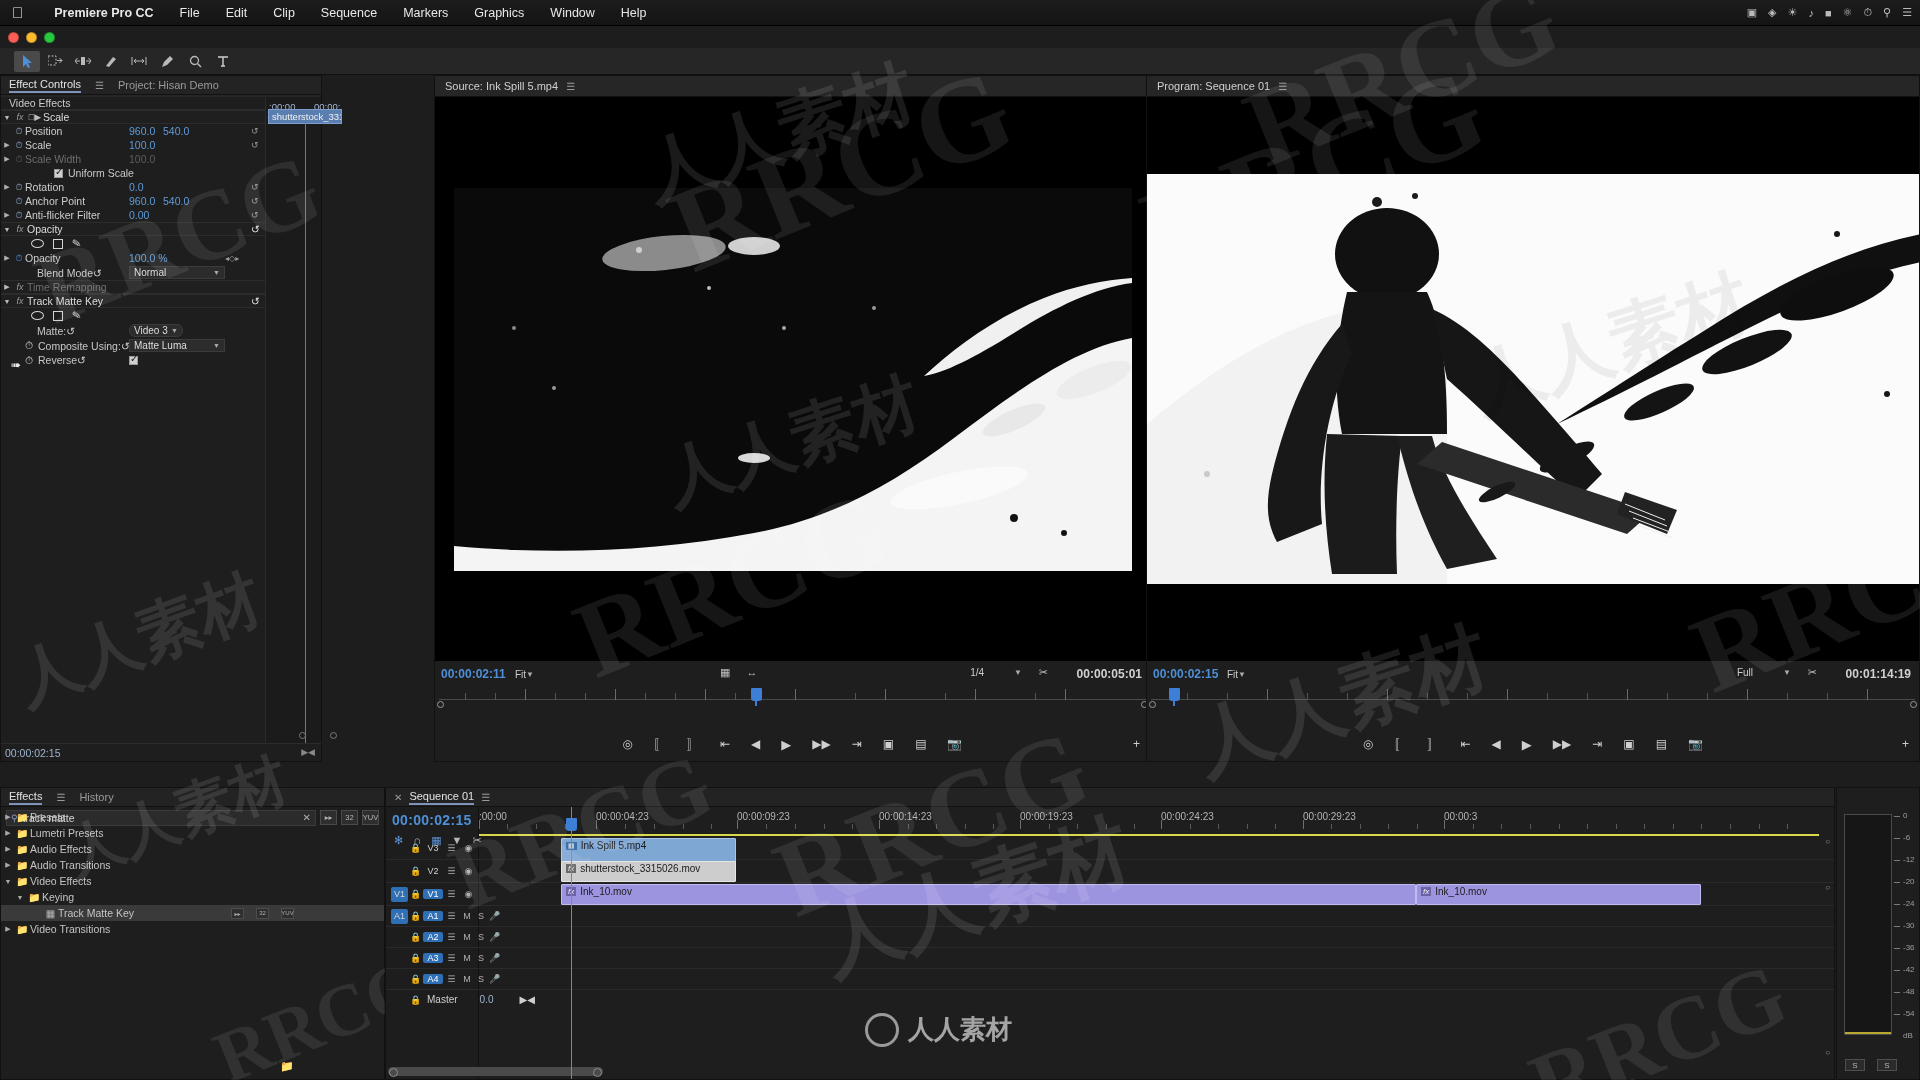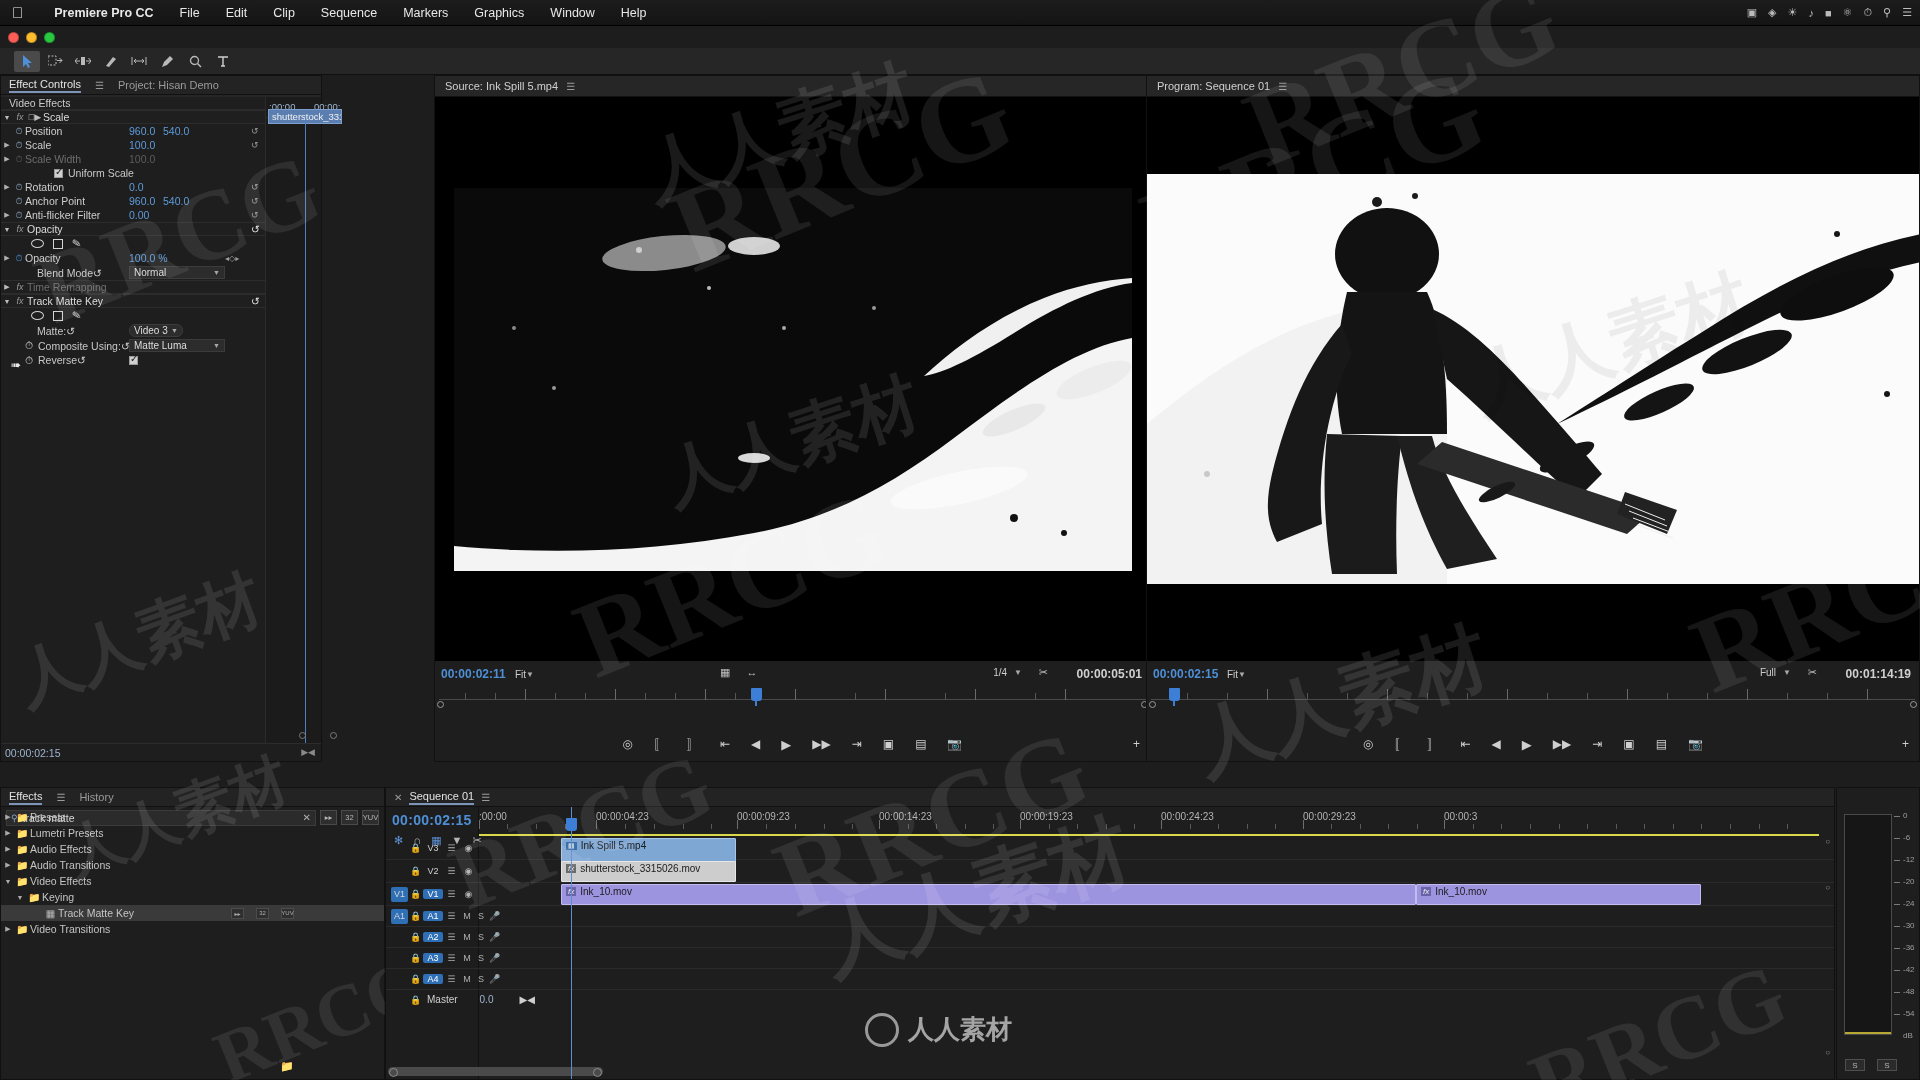--- a/index.html
+++ b/index.html
@@ -120,21 +120,21 @@
   .monview { position:absolute; left:0; right:0; top:21px; bottom:100px; background:#000;
     display:flex; align-items:center; justify-content:center; }
   .monimg { position:relative; overflow:hidden; }
   .monbar { position:absolute; left:0; right:0; bottom:0; height:100px; background:#1e1e1e; }
   .mbrow1 { position:relative; height:26px; }
   .mbrow1 .tc { position:absolute; left:6px; top:6px; font-size:12px; color:#4e8fd6; font-weight:bold;}
   .mbrow1 .fitsel { position:absolute; top:6px; height:14px; display:flex; align-items:center; 
     font-size:10px; color:#cdcdcd; }
   .mbrow1 .cv { color:#a9a9a9; font-size:8px; }
   .mbrow1 .rtc { position:absolute; right:8px; top:6px; font-size:12px; color:#d0d0d0; font-weight:bold; }
-  .mbrow1 .resl { position:absolute; top:6px; display:flex; align-items:center; gap:7px; font-size:10px; color:#cdcdcd;}
+  .mbrow1 .resl { position:absolute; top:6px; display:flex; align-items:center; gap:30px; font-size:10px; color:#cdcdcd;}
   .mbrow1 .wrench { position:absolute; top:5px; color:#bdbdbd; font-size:11px; }
   .mbrow1 .midic { position:absolute; top:5px; display:flex; gap:16px; color:#bdbdbd; font-size:11px;}
   .ruler { position:absolute; left:0; right:0; top:26px; height:20px; }
   .rulerline { position:absolute; left:4px; right:4px; top:12px; height:1px; background:#4a4a4a;}
   .tick { position:absolute; top:6px; width:1px; height:7px; background:#555; }
   .tick.b { height:11px; top:2px; background:#6a6a6a; }
   .phead { position:absolute; top:1px; width:11px; height:13px; background:#3d7fd6; border-radius:1px 1px 3px 3px; }
   .phead:after{content:""; position:absolute; left:4px; top:12px; width:2px; height:6px; background:#3d7fd6;}
   .inout { position:absolute; top:14px; width:7px; height:7px; border:1.5px solid #9a9a9a; border-radius:50%; }
   .transport { position:absolute; left:0; right:0; bottom:2px; height:30px; display:flex;

